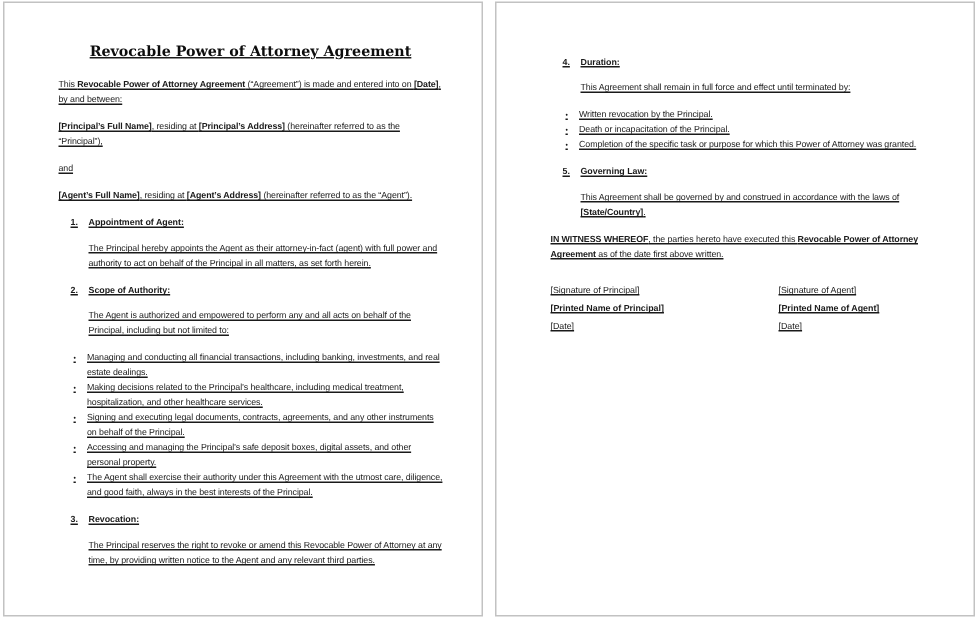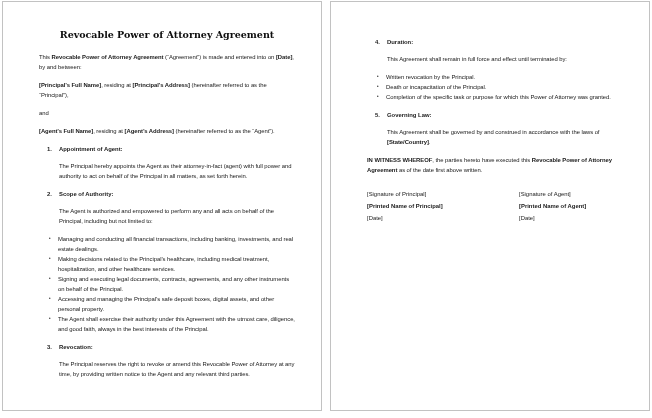--- a/index.html
+++ b/index.html
@@ -4,21 +4,21 @@
 <style>
   html, body { margin:0; padding:0; background:#ffffff; }
   body {
     width:652px; height:418px; overflow:hidden;
     font-family:"Liberation Sans", sans-serif;
   }
   .canvas { position:relative; width:652px; height:418px; background:#ffffff; }
   .page {
     position:absolute; top:1px; width:320px; height:410px;
     background:#ffffff; border:1px solid #c2c2c2; box-sizing:border-box;
-    overflow:hidden; padding:27px 26px 0 36px; color:#1a1a1a;
+    overflow:hidden; padding:27px 26px 0 36px; color:#1a1a1a;text-decoration:underline;
   }
   .page--1 { left:2px; }
   .page--2 { left:330px; padding-top:35px; }
   .doc-title {
     font-family:"DejaVu Serif","Liberation Serif",serif;
     font-weight:700; font-size:9.5px; line-height:12px;
     text-align:center; margin:0 0 11px 0; color:#0d0d0d;
   }
   .para { font-size:5.9px; line-height:10px; letter-spacing:-0.05px; margin:0 0 8px 0; }
   .para--indent { margin-left:20px; }

